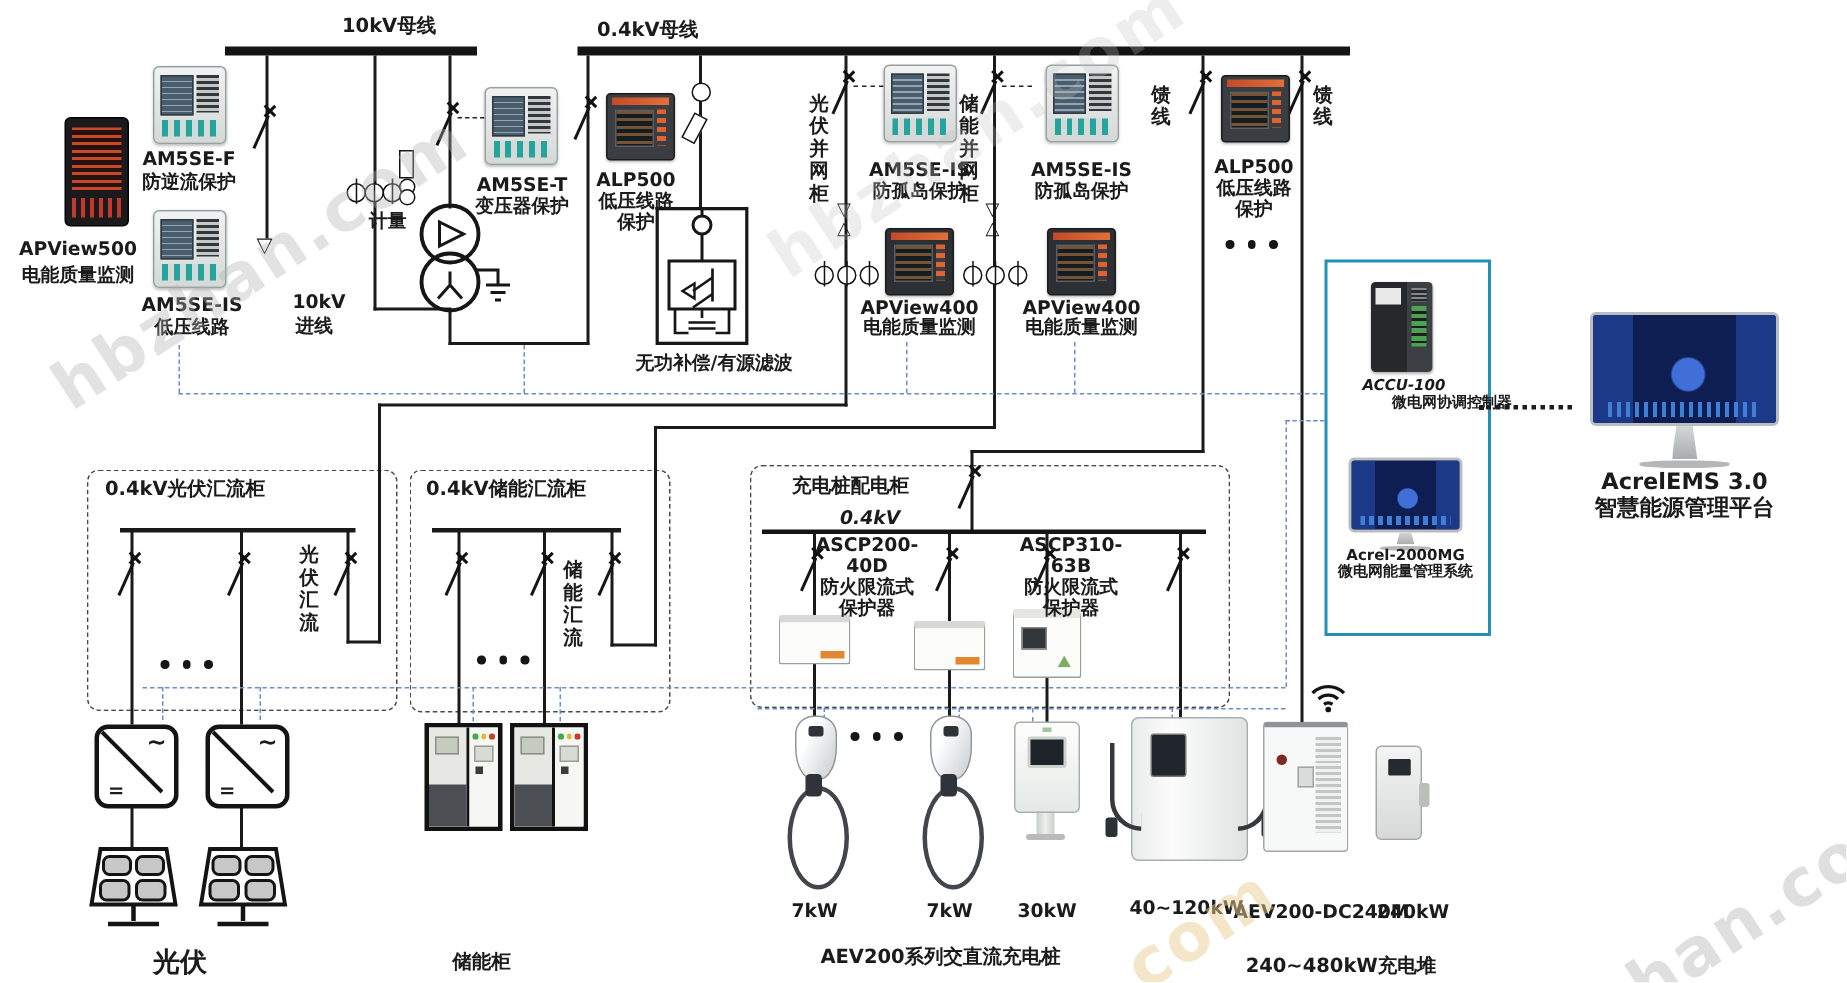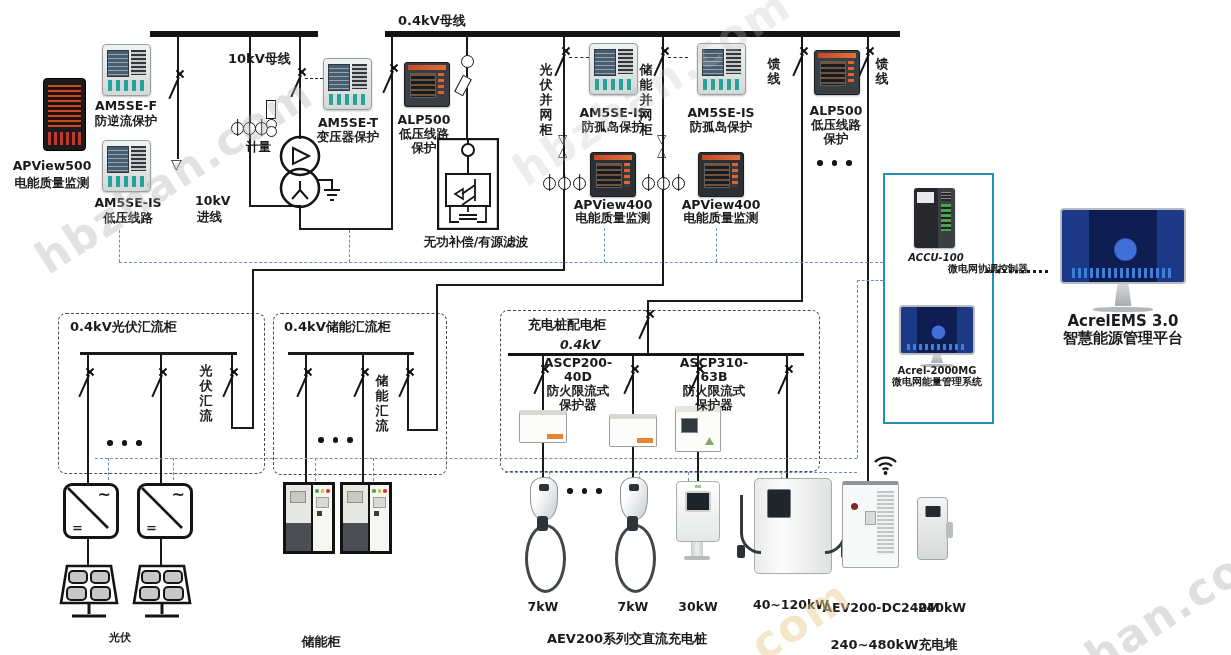--- a/index.html
+++ b/index.html
@@ -134,21 +134,21 @@
 <body>
 
 <div id="canvas">
 
   <div class="wm" style="left:14px;top:150px;color:rgba(178,178,178,.38);">hbzhan.com</div>
   <div class="wm" style="left:492px;top:62px;color:rgba(190,190,190,.28);">hbzhan.com</div>
   <div class="wm" style="left:985px;top:600px;color:rgba(178,178,178,.42);">hbzhan.com</div>
   <div class="wm" style="left:552px;top:652px;color:rgba(233,206,148,.5);">hbzhan.com</div>
 
   <div class="bus" style="left:150px;top:31px;width:168px;"></div>
-  <div class="lbl" style="left:228px;top:11px;font-size:13px;margin-top:41px;">10kV母线</div>
+  <div class="lbl" style="left:228px;top:11px;font-size:13px;">10kV母线</div>
   <div class="bus" style="left:385px;top:31px;width:515px;"></div>
   <div class="lbl" style="left:398px;top:14px;font-size:13px;">0.4kV母线</div>
 
   <div class="v" style="left:177px;top:37px;height:122px;"></div>
   <div class="brk" style="left:172px;top:72px;">
       <span class="bx">
         <i></i>
         <b></b>
       </span>
       <span class="sl"></span>
@@ -360,21 +360,21 @@
       <span class="sl"></span>
     </div>
 
   <div class="ctrlbox" style="left:883px;top:173px;width:107px;height:247px;"></div>
   <div class="accu" style="left:914px;top:188px;">
       <div class="tag"></div>
       <div class="led"></div>
       <div class="term"></div>
     </div>
   <div class="lbl c small" style="left:936px;top:252px;font-style:italic;">ACCU-100</div>
-  <div class="lbl c small" style="left:988px;top:263px;">微电网协调控制器</div>
+  <div class="lbl c small" style="left:968px;top:263px;">微电网协调控制器</div>
   <div class="mon" style="left:899px;top:305px;width:76px;">
     <div class="scrn" style="width:72px;height:46px;"></div>
     <div class="stand" style="width:12px;height:8px;"></div>
     <div class="base" style="width:34px;height:3px;"></div>
   </div>
   <div class="lbl c small" style="left:937px;top:365px;">Acrel-2000MG</div>
   <div class="lbl c small" style="left:937px;top:376px;">微电网能量管理系统</div>
 
   <div class="dotline" style="left:986px;top:270px;width:62px;"></div>
 
@@ -551,21 +551,21 @@
   <div class="gnd-wrap" style="left:131px;top:564px;">
     <svg width="62" height="58" viewBox="0 0 62 58">
       <path d="M9 2 L53 2 L59 39 L3 39 Z" fill="#fff" stroke="#141414" stroke-width="2.6"></path>
       <rect x="11" y="7" width="18" height="12" rx="4" fill="#c7c7c7" stroke="#141414" stroke-width="2"></rect>
       <rect x="33" y="7" width="18" height="12" rx="4" fill="#c7c7c7" stroke="#141414" stroke-width="2"></rect>
       <rect x="9" y="23" width="19" height="13" rx="4" fill="#c7c7c7" stroke="#141414" stroke-width="2"></rect>
       <rect x="33" y="23" width="19" height="13" rx="4" fill="#c7c7c7" stroke="#141414" stroke-width="2"></rect>
       <path d="M31 39 v11 M14 52 h34" stroke="#141414" stroke-width="3" fill="none"></path>
     </svg>
   </div>
-  <div class="lbl c" style="left:120px;top:632px;font-size:11px;">光伏</div>
+  <div class="lbl c" style="left:120px;top:632px;font-size:18px;">光伏</div>
 
   <div class="ecab" style="left:283px;top:482px;">
     <div class="l">
         <div class="sc"></div>
         <div class="dk"></div>
       </div>
     <div class="r">
         <div class="dots">
           <span style="background:#3fae4a;"></span>
           <span style="background:#e0b92c;"></span>

